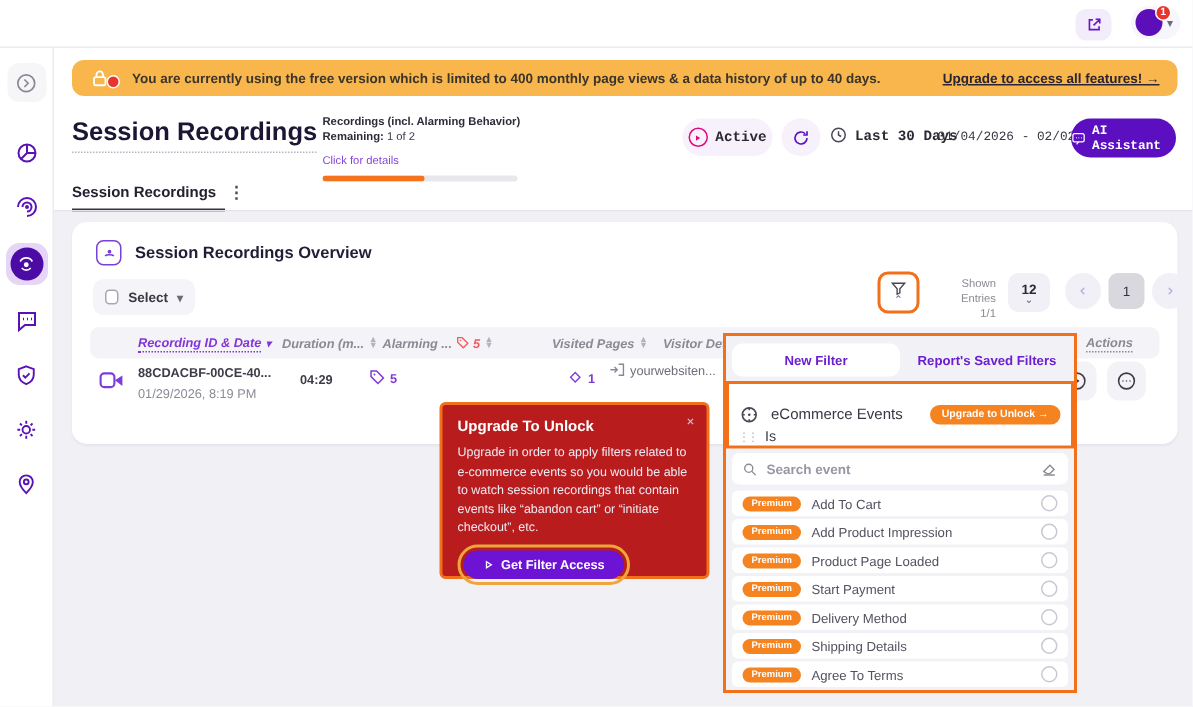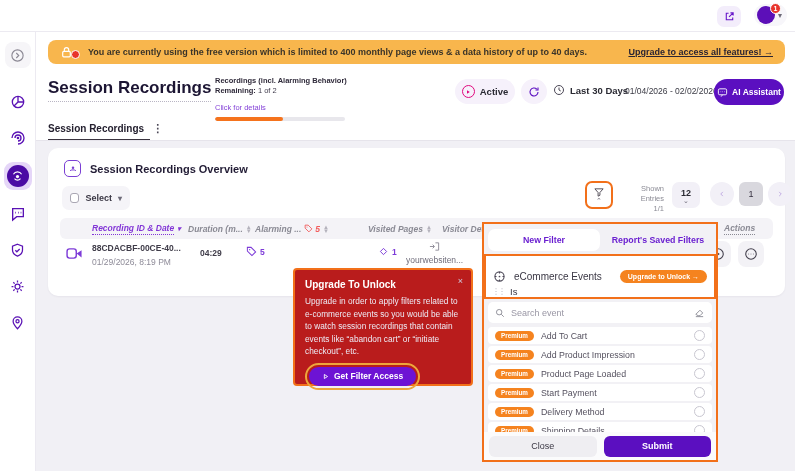--- a/index.html
+++ b/index.html
@@ -30,21 +30,21 @@
 
   
   .page-title { position:absolute; left:48px; top:78px; font-size:17px; font-weight:bold; color:#1c1533; border-bottom:1.5px dotted #b9b5c4; padding-bottom:3px; z-index:1; }
   .remaining { position:absolute; left:215px; top:76px; width:150px; z-index:1; }
   .remaining-label { font-size:7.5px; font-weight:bold; color:#2f2a3a; line-height:10px; }
   .remaining-value { font-weight:normal; color:#3f3a4b; }
   .details-link { font-size:7.5px; color:#8645d8; font-weight:normal; cursor:pointer; margin-top:1px; display:inline-block; }
   .progress-track { margin-top:3px; width:130px; height:4px; border-radius:2px; background:#e8e7ec; overflow:hidden; }
   .progress-fill { height:100%; background:#f5731d; border-radius:2px; }
 
-  .controls { position:absolute; top:79px; left:0; right:0; height:28px; z-index:1; }
+  .controls { position:absolute; top:79px; left:0; right:0; height:28px; z-index:1;font-family:Liberation Mono, monospace; }
   .pill { position:absolute; background:#f6f1fb; border-radius:13px; height:25px; display:flex; align-items:center; justify-content:center; cursor:pointer; }
   .active-pill { left:455px; width:60px; gap:5px; font-size:9.5px; font-weight:bold; color:#2a2a33; }
   .play-ring { width:13px; height:13px; border-radius:50%; border:1.5px solid #e0097e; color:#e0097e; display:flex; align-items:center; justify-content:center; }
   .refresh-pill { left:521px; width:26px; color:#5b0fc0; }
   .period { position:absolute; left:553px; top:5px; display:flex; align-items:center; gap:5px; font-size:9.5px; font-weight:bold; color:#2a2a33; cursor:pointer; }
   .daterange { position:absolute; left:625px; top:7px; font-size:8.5px; color:#3a3a44; cursor:pointer; }
   .ai-btn { position:absolute; left:714px; width:70px; height:26px; background:#5b0fc0; border-radius:13px; color:#fff; font-size:8.5px; font-weight:bold; display:flex; align-items:center; justify-content:center; gap:4px; cursor:pointer; }
 
   
   .tabline { position:absolute; left:36px; right:0; top:140px; border-bottom:1px solid #e6e4eb; z-index:1; }
@@ -77,21 +77,21 @@
   .dotted { border-bottom:1.5px dotted currentColor; padding-bottom:1px; }
   .sort-glyph { display:inline-flex; flex-direction:column; line-height:4px; font-size:6px; color:#b4b2bc; }
   .tag-red { color:#f25c5c; display:flex; align-items:center; gap:2px; font-weight:bold; }
 
   .trow { position:absolute; left:12px; top:93px; width:713px; height:42px; }
   .cell { position:absolute; font-size:8.5px; color:#3f3c49; }
   .cam { color:#7d3bd8; }
   .rid { font-weight:600; }
   .rdate { color:#8d8a97; margin-top:3px; }
   .tag-purple { color:#7d3bd8; display:flex; align-items:center; gap:3px; font-weight:bold; }
-  .entry { color:#6f6c7a; display:flex; align-items:center; gap:3px;flex-direction:column; }
+  .entry { color:#6f6c7a; display:flex; align-items:center; gap:3px; }
   .flag { width:11px; height:11px; border-radius:50%; overflow:hidden; display:inline-flex; }
   .flag i { flex:1; } .flag i:nth-child(1){background:#26339b;} .flag i:nth-child(2){background:#f7d117;} .flag i:nth-child(3){background:#d0312d;}
   .action-btn { position:absolute; top:0; width:26px; height:26px; background:#f3f2f6; border-radius:8px; display:flex; align-items:center; justify-content:center; color:#3f3c49; cursor:pointer; }
 
   
   .tooltip { position:absolute; left:293px; top:268px; width:180px; height:118px; background:#b91c1c; border:2px solid #f2701a; border-radius:4px; z-index:6; padding:9px 10px; color:#fff; }
   .tt-title { font-size:10px; font-weight:bold; }
   .tt-close { position:absolute; right:8px; top:6px; font-size:9px; color:#cfcce0; cursor:pointer; }
   .tt-body { font-size:8.3px; line-height:12.5px; color:#edebf5; margin-top:5px; }
   .tt-cta-wrap { display:inline-block; border:2px solid #eda63b; border-radius:16px; padding:2px; margin-top:5px; }
@@ -101,21 +101,21 @@
   .panel { position:absolute; left:482px; top:222px; width:236px; height:240px; background:#f2f1f5; border:2px solid #f2701a; z-index:5; overflow:hidden; }
   .p-tabs { position:absolute; left:2px; right:2px; top:2px; height:27px; display:flex; align-items:center; }
   .p-tab { flex:1; text-align:center; font-size:8.8px; font-weight:bold; color:#6a1fd0; cursor:pointer; padding:6px 0; }
   .p-tab.on { background:#fff; border-radius:7px; margin:2px; }
   .p-filter-row { position:absolute; left:0; right:0; top:30px; height:45px; background:#fff; border:2px solid #f2701a; display:flex; align-items:center; padding:0 7px; gap:8px; }
   .p-filter-name { font-size:10px; color:#3a3744; flex:1; cursor:pointer; }
   .unlock-pill { background:#f5831f; color:#fff; font-size:7px; font-weight:bold; border-radius:9px; padding:3px 8px; cursor:pointer; white-space:nowrap; }
   .p-operator { position:absolute; left:8px; top:62px; display:flex; align-items:center; gap:6px; font-size:9.5px; color:#3a3744; }
   .drag-dots { color:#b4b2bc; font-size:8px; letter-spacing:-2px; cursor:grab; }
   .p-search { position:absolute; left:4px; right:4px; top:78px; height:21px; background:#fff; border-radius:5px; display:flex; align-items:center; padding:0 7px; gap:6px; color:#8a8a94; }
-  .p-search input { border:none; outline:none; flex:1; font-size:9px; color:#3a3744; font-family:"Liberation Sans",sans-serif; background:transparent; }
+  .p-search input { border:none; outline:none; flex:1; font-size:9px; color:#3a3744; font-family:"Liberation Sans",sans-serif; background:transparent;font-weight:bold; }
   .p-search input::placeholder { color:#9a97a5; }
   .ev-list { position:absolute; left:4px; right:4px; top:103px; }
   .ev-row { height:17px; margin-bottom:2px; background:#fff; border-radius:4px; display:flex; align-items:center; padding:0 7px; gap:7px; cursor:pointer; }
   .premium { background:#f5831f; color:#fff; font-size:6.3px; font-weight:bold; border-radius:8px; padding:1.5px 6px; }
   .ev-label { font-size:8.8px; color:#55515f; flex:1; }
   .radio { width:11px; height:11px; border-radius:50%; border:1.5px solid #c9c7d1; background:#fff; }
   .p-footer { position:absolute; left:0; right:0; bottom:0; height:28px; background:#fbfbfc; display:flex; align-items:center; gap:7px; padding:0 5px; }
   .btn-close { flex:1; height:21px; background:#efeef2; border-radius:6px; display:flex; align-items:center; justify-content:center; font-size:9px; color:#3a3744; cursor:pointer; }
   .btn-submit { flex:1; height:21px; background:#5b0fc0; border-radius:6px; display:flex; align-items:center; justify-content:center; font-size:9px; font-weight:bold; color:#fff; cursor:pointer; }
 
@@ -484,17 +484,13 @@
       <span class="ev-label">Shipping Details</span>
       <span class="radio"></span>
     </div>
     <div class="ev-row">
       <span class="premium">Premium</span>
       <span class="ev-label">Agree To Terms</span>
       <span class="radio"></span>
     </div>
   </div>
 
-  <div class="p-footer">
-    <div class="btn-close">Close</div>
-    <div class="btn-submit">Submit</div>
-  </div>
 </div>
 
 </body></html>

